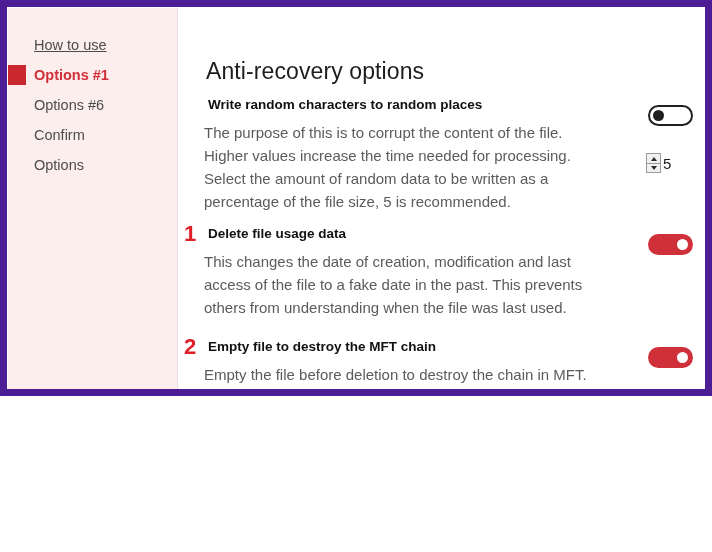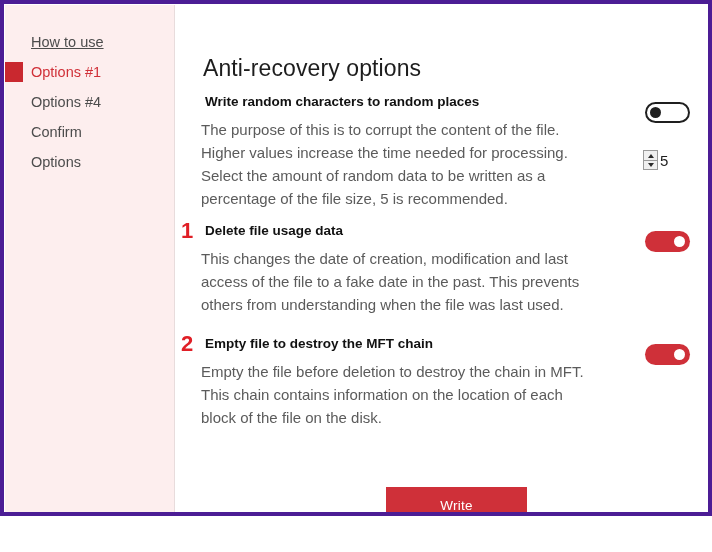--- a/index.html
+++ b/index.html
@@ -7,23 +7,23 @@
     padding: 0;
     background: #ffffff;
   }
   body {
     font-family: "Liberation Sans", sans-serif;
     -webkit-font-smoothing: antialiased;
   }
   #app {
     position: relative;
     width: 712px;
-    height: 516px;
+    height: 396px;
     box-sizing: border-box;
-    border: 4px solid #4c1d95;
+    border: 7px solid #4c1d95;
     background: #ffffff;
     overflow: hidden;
   }
 
   
   .sidebar {
     position: absolute;
     left: 1px;
     top: 1px;
     width: 169px;
@@ -54,20 +54,21 @@
     color: #4c4c4c;
     white-space: nowrap;
     cursor: pointer;
   }
   .nav-item.link .nav-label {
     text-decoration: underline;
     color: #4c4c4c;
   }
   .nav-item.active .nav-label {
     color: #d03038;
+    font-weight: bold;
   }
   .nav-item.active .nav-marker {
     position: absolute;
     left: 0;
     top: 5px;
     width: 18px;
     height: 20px;
     background: #c9282f;
   }
 
@@ -284,21 +285,21 @@
         <span class="nav-label">How to use</span>
       </div>
 
 
       <div class="nav-item active">
         <span class="nav-marker"></span>
         <span class="nav-label">Options #1</span>
       </div>
 
       <div class="nav-item">
-        <span class="nav-label">Options #4</span>
+        <span class="nav-label">Options #6</span>
       </div>
 
       <div class="nav-item">
         <span class="nav-label">Confirm</span>
       </div>
 
       <div class="nav-item">
         <span class="nav-label">Options</span>
       </div>
 

